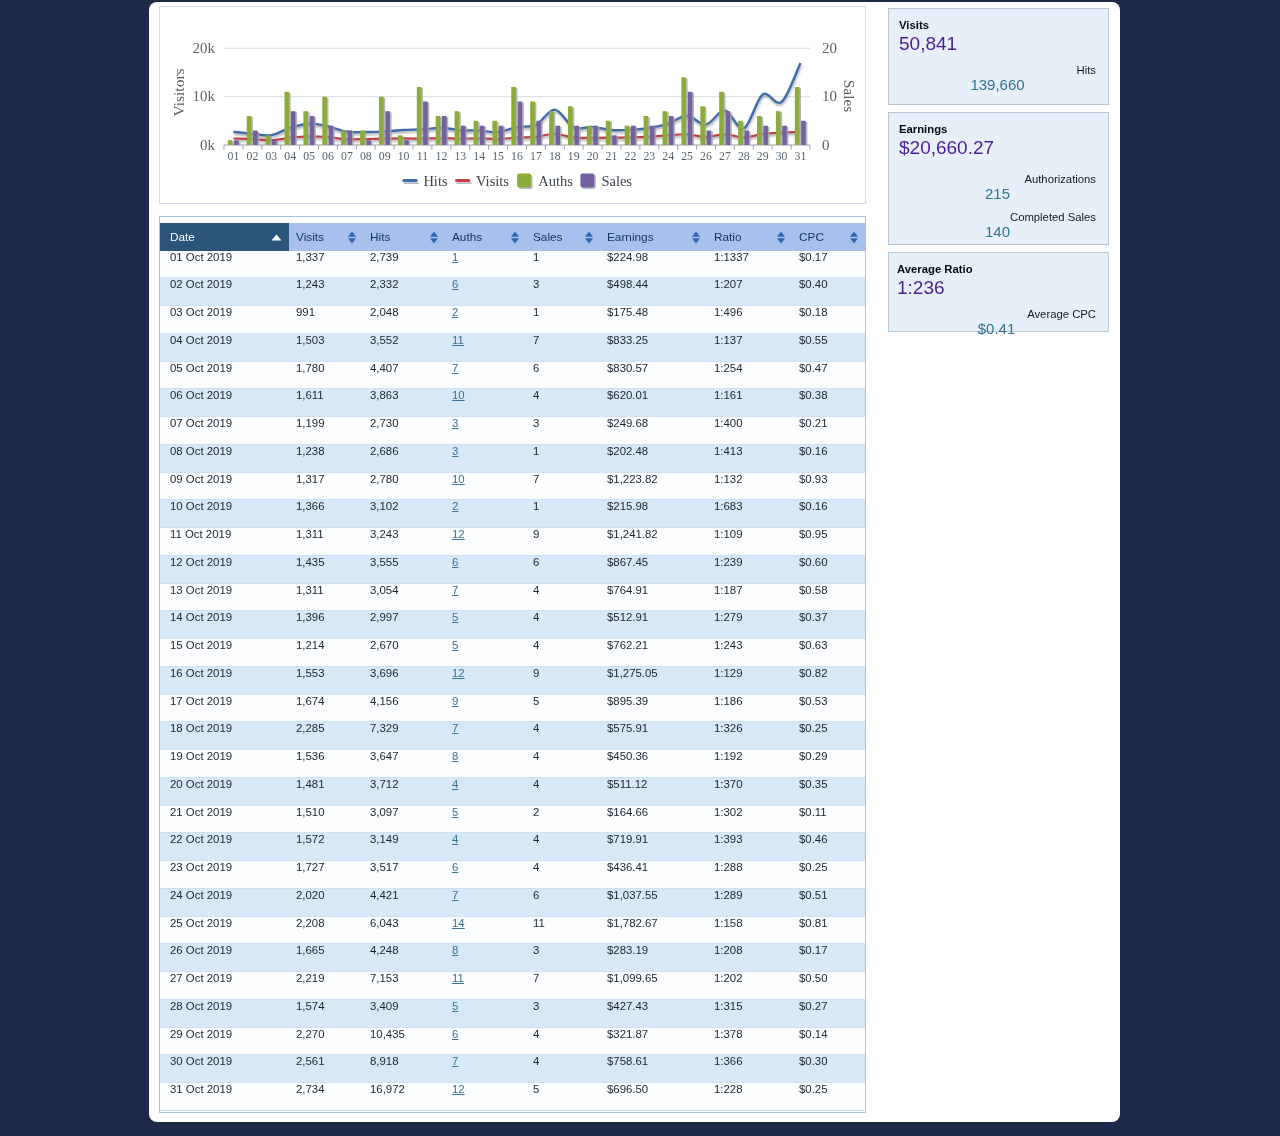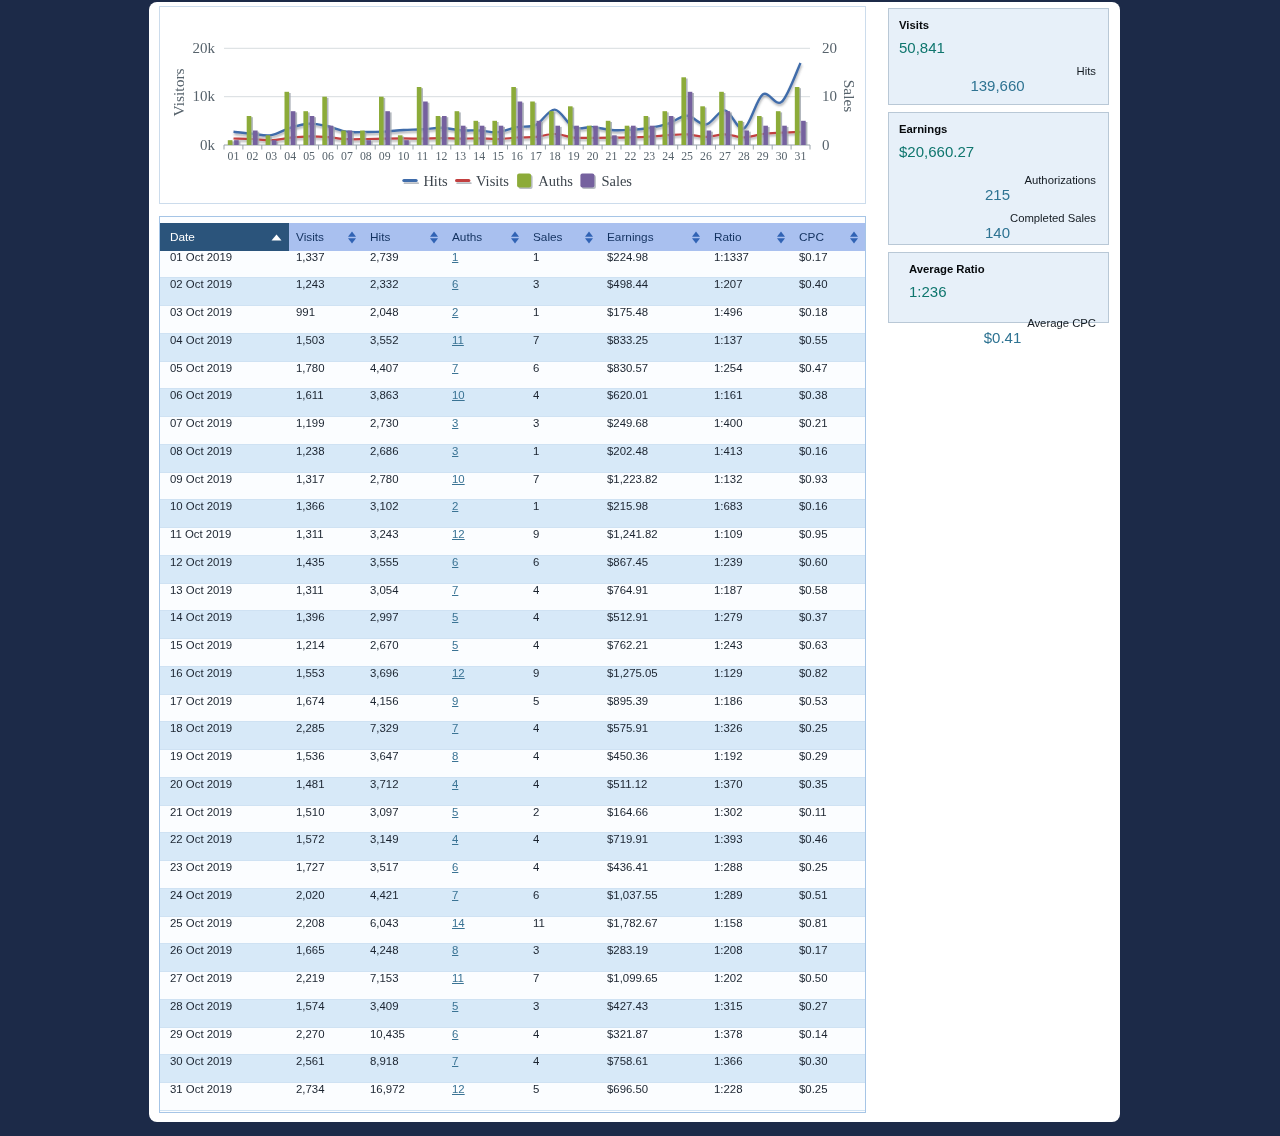--- a/index.html
+++ b/index.html
@@ -18,21 +18,21 @@
 .c1,.h1{width:74px;padding-left:7px}
 .c2,.h2{width:82px;padding-left:7px}
 .c3,.h3{width:81px;padding-left:7px}
 .c4,.h4{width:74px;padding-left:7px}
 .c5,.h5{width:107px;padding-left:7px}
 .c6,.h6{width:85px;padding-left:7px}
 .c7,.h7{width:73px;padding-left:7px}
 .c3 a{color:#3a7394;text-decoration:underline}
 .card{position:absolute;left:888px;width:221px;border:1px solid #b9c8d6;background:#e7f0f9;font-size:11.3px;color:#06090c}
 .card .tl{font-weight:bold}
-.card .big{font-size:15px;color:#0f766e;margin-top:8px}
+.card .big{font-size:19px;color:#4c1d95;margin-top:2px}
 .card .rlab{text-align:right;color:#131a21}
 .card .rval{text-align:center;font-size:15px;color:#2e7392}
 </style></head>
 <body>
 <div class="panel"></div>
 <div class="chartbox"><svg width="705" height="196" viewBox="0 0 705 196">
       <defs>
         <filter id="bs" x="-40%" y="-40%" width="200%" height="200%">
           <feDropShadow dx="1.8" dy="0.8" stdDeviation="0.9" flood-color="#3a4148" flood-opacity="0.42"></feDropShadow>
         </filter>
@@ -578,17 +578,17 @@
  <div class="rval">139,660</div>
 </div>
 <div class="card" style="top:112px;height:133px;padding:10px 12px 0 10px">
  <div class="tl">Earnings</div>
  <div class="big">$20,660.27</div>
  <div class="rlab" style="margin-top:14px">Authorizations</div>
  <div class="rval">215</div>
  <div class="rlab" style="margin-top:9px">Completed Sales</div>
  <div class="rval">140</div>
 </div>
-<div class="card" style="top:252px;height:71px;padding:10px 12px 0 20px">
+<div class="card" style="top:252px;height:80px;padding:10px 12px 0 8px">
  <div class="tl">Average Ratio</div>
  <div class="big">1:236</div>
- <div class="rlab" style="margin-top:17px">Average CPC</div>
+ <div class="rlab" style="margin-top:9px">Average CPC</div>
  <div class="rval">$0.41</div>
 </div>
 </body></html>

